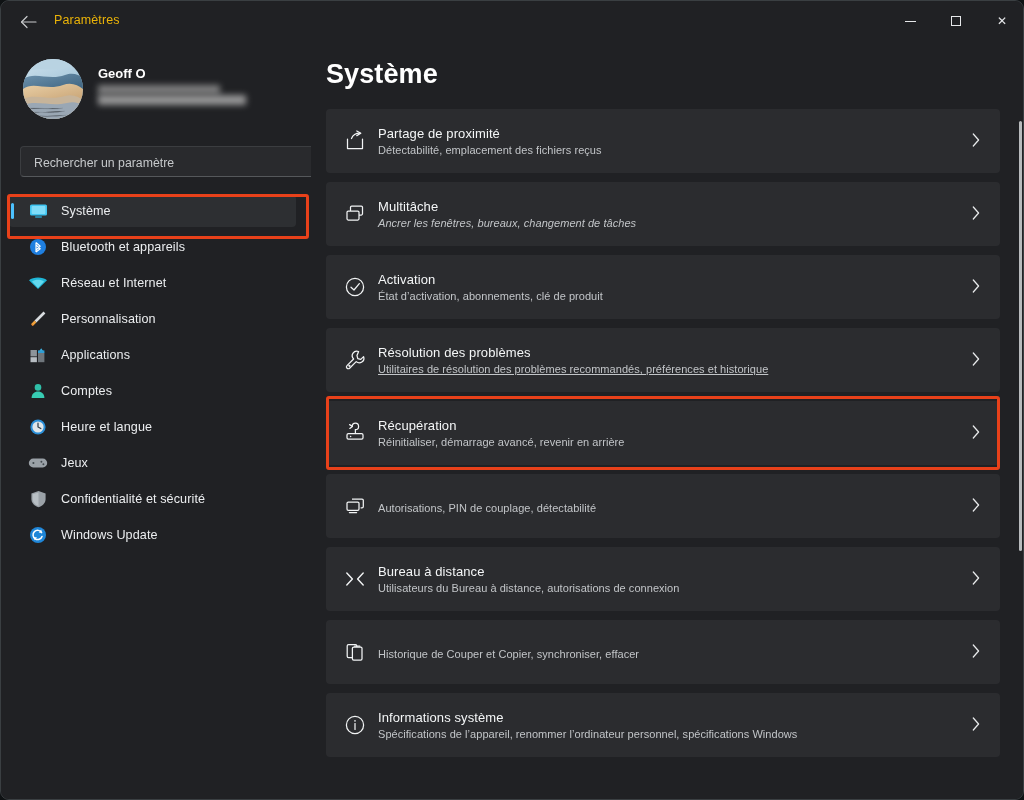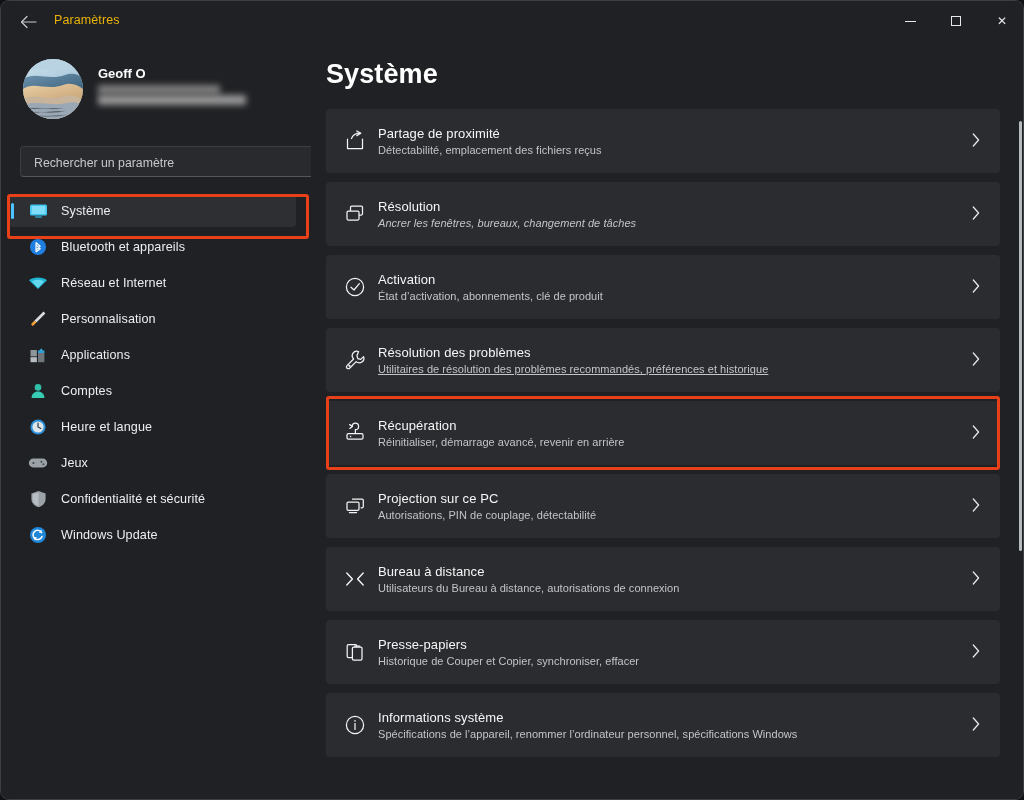--- a/index.html
+++ b/index.html
@@ -473,21 +473,21 @@
       </div>
 
       <div class="card">
         <span class="card-ico">
           <svg width="22" height="22" viewBox="0 0 22 22" fill="none" stroke="#f2f4f5" stroke-width="1.25">
             <rect x="6.5" y="3" width="12" height="9" rx="1.2"></rect>
             <rect x="3" y="8" width="12" height="9" rx="1.2" fill="#2b2c2f"></rect>
           </svg>
         </span>
         <span class="card-text">
-          <span class="card-title" style="display:block;">Résolution</span>
+          <span class="card-title" style="display:block;">Multitâche</span>
           <span class="card-sub" style="display:block;font-style:italic;">Ancrer les fenêtres, bureaux, changement de tâches</span>
         </span>
         <span class="card-chev">
           <svg width="8" height="14" viewBox="0 0 8 14" fill="none">
             <path d="M1.3 1 L6.6 7 L1.3 13" stroke="#e9ebec" stroke-width="1.25" stroke-linecap="round" stroke-linejoin="round"></path>
           </svg>
         </span>
       </div>
 
       <div class="card">
@@ -548,21 +548,20 @@
 
       <div class="card">
         <span class="card-ico">
           <svg width="22" height="22" viewBox="0 0 22 22" fill="none" stroke="#f2f4f5" stroke-width="1.25">
             <path d="M8 4 H18 A1.3 1.3 0 0 1 19.3 5.3 V11.6 A1.3 1.3 0 0 1 18 12.9 H16.6" stroke-linejoin="round"></path>
             <rect x="3" y="7" width="12" height="8.4" rx="1.3" fill="#2b2c2f"></rect>
             <path d="M5.4 17.6 H12.6" stroke-linecap="round"></path>
           </svg>
         </span>
         <span class="card-text">
-          <span class="card-title" style="display:block;">Projection sur ce PC</span>
           <span class="card-sub" style="display:block;">Autorisations, PIN de couplage, détectabilité</span>
         </span>
         <span class="card-chev">
           <svg width="8" height="14" viewBox="0 0 8 14" fill="none">
             <path d="M1.3 1 L6.6 7 L1.3 13" stroke="#e9ebec" stroke-width="1.25" stroke-linecap="round" stroke-linejoin="round"></path>
           </svg>
         </span>
       </div>
 
       <div class="card">
@@ -585,21 +584,20 @@
 
       <div class="card">
         <span class="card-ico">
           <svg width="22" height="22" viewBox="0 0 22 22" fill="none" stroke="#f2f4f5" stroke-width="1.25">
             <rect x="3.2" y="3.6" width="9.6" height="13" rx="1.3"></rect>
             <rect x="8.4" y="6" width="9.6" height="13" rx="1.3" fill="#2b2c2f"></rect>
             <path d="M10.6 5.2 H15.8" stroke-linecap="round"></path>
           </svg>
         </span>
         <span class="card-text">
-          <span class="card-title" style="display:block;">Presse-papiers</span>
           <span class="card-sub" style="display:block;">Historique de Couper et Copier, synchroniser, effacer</span>
         </span>
         <span class="card-chev">
           <svg width="8" height="14" viewBox="0 0 8 14" fill="none">
             <path d="M1.3 1 L6.6 7 L1.3 13" stroke="#e9ebec" stroke-width="1.25" stroke-linecap="round" stroke-linejoin="round"></path>
           </svg>
         </span>
       </div>
 
       <div class="card">

